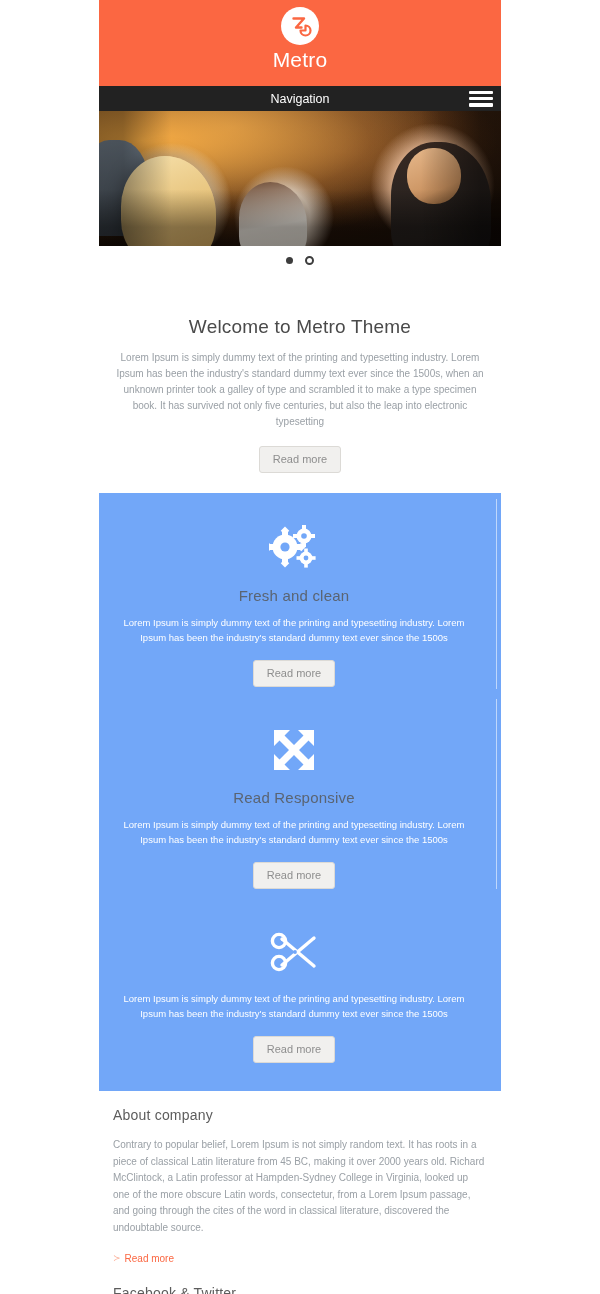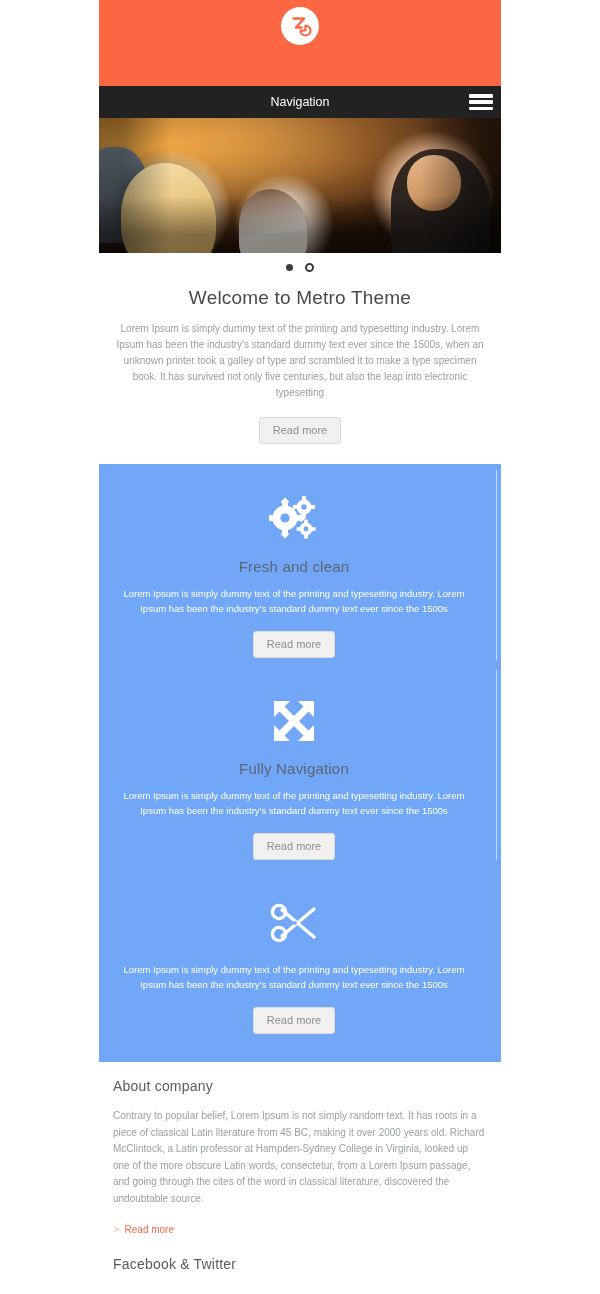--- a/index.html
+++ b/index.html
@@ -51,21 +51,21 @@
     color: #ffffff;
     font-size: 9.5px;
     font-weight: 400;
     line-height: 13px;
     letter-spacing: 0.1px;
   }
 
   
   .navbar {
     background: #222222;
-    height: 32px;
+    height: 25px;
     position: relative;
     display: flex;
     align-items: center;
     justify-content: center;
   }
   .nav-title {
     color: #ffffff;
     font-size: 12.5px;
     font-weight: 400;
   }
@@ -160,20 +160,21 @@
   }
   .dot { width: 7px; height: 7px; border-radius: 50%; }
   .dot.active { background: #3d3d3d; }
   .dot.idle { background: transparent; border: 2px solid #3d3d3d; width: 9px; height: 9px; }
 
   
   .welcome {
     background: #ffffff;
     text-align: center;
     padding: 6px 14px 20px 14px;
+    margin-top: 36px;
   }
   .welcome h2 {
     font-size: 19px;
     font-weight: 400;
     color: #4a4a4a;
     margin-bottom: 12px;
     letter-spacing: 0.2px;
   }
   .welcome p {
     font-size: 10px;
@@ -273,20 +274,21 @@
 <div class="page">
   <div class="wrap">
 
     <div class="header">
       <div class="logo-mark">
         <svg width="26" height="26" viewBox="0 0 26 26" aria-hidden="true">
           <path d="M6.5 5.5 H17 L9 14.5 H14.5" stroke="#fb6742" stroke-width="2.4" fill="none" stroke-linecap="round" stroke-linejoin="round"></path>
           <path d="M18.5 12.5 a5 5 0 1 1 -5 5 h5 z" stroke="#fb6742" stroke-width="2.2" fill="none" stroke-linejoin="round"></path>
         </svg>
       </div>
+      <div class="brand-title">Metro</div>
     </div>
 
     <div class="navbar">
       <span class="nav-title">Navigation</span>
       <div class="nav-toggle">
         <i></i>
           <i></i>
           <i></i>
       </div>
     </div>
@@ -354,21 +356,21 @@
         <p>Lorem Ipsum is simply dummy text of the printing and typesetting industry. Lorem Ipsum has been the industry's standard dummy text ever since the 1500s</p>
         <span class="btn-readmore">Read more</span>
       </div>
 
       <div class="feature">
         <div class="feature-icon">
           <svg width="46" height="46" viewBox="0 0 46 46" aria-hidden="true" fill="#ffffff">
             <path d="M3 3 H19 L13.5 8.5 L23 18 L32.5 8.5 L27 3 H43 V19 L37.5 13.5 L28 23 L37.5 32.5 L43 27 V43 H27 L32.5 37.5 L23 28 L13.5 37.5 L19 43 H3 V27 L8.5 32.5 L18 23 L8.5 13.5 L3 19 Z"></path>
           </svg>
         </div>
-        <h3>Fully Navigation</h3>
+        <h3>Read Responsive</h3>
         <p>Lorem Ipsum is simply dummy text of the printing and typesetting industry. Lorem Ipsum has been the industry's standard dummy text ever since the 1500s</p>
         <span class="btn-readmore">Read more</span>
       </div>
 
       <div class="feature">
         <div class="feature-icon">
           <svg width="50" height="44" viewBox="0 0 50 44" aria-hidden="true">
             <g stroke="#ffffff" stroke-width="3.4" fill="none" stroke-linecap="round">
               <path d="M13 9 L45 36"></path>
               <path d="M13 35 L45 8"></path>

